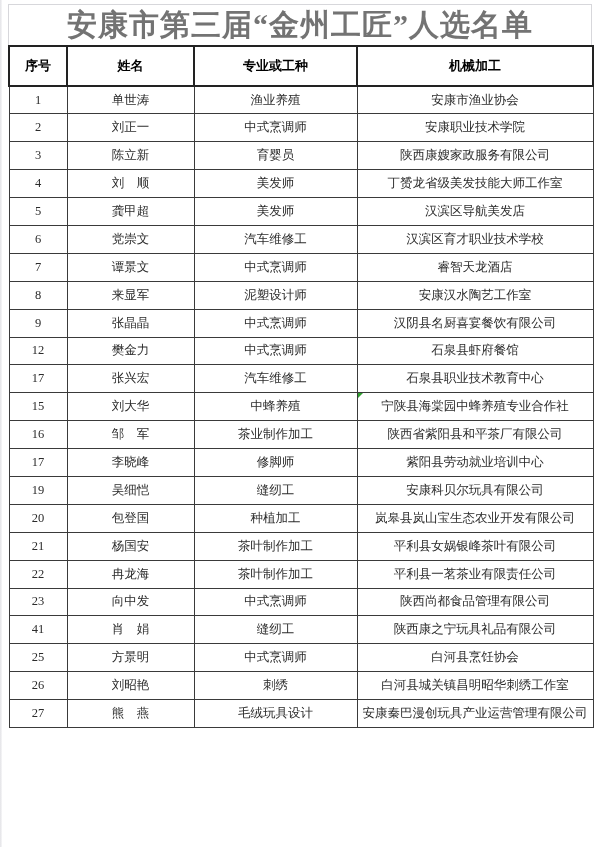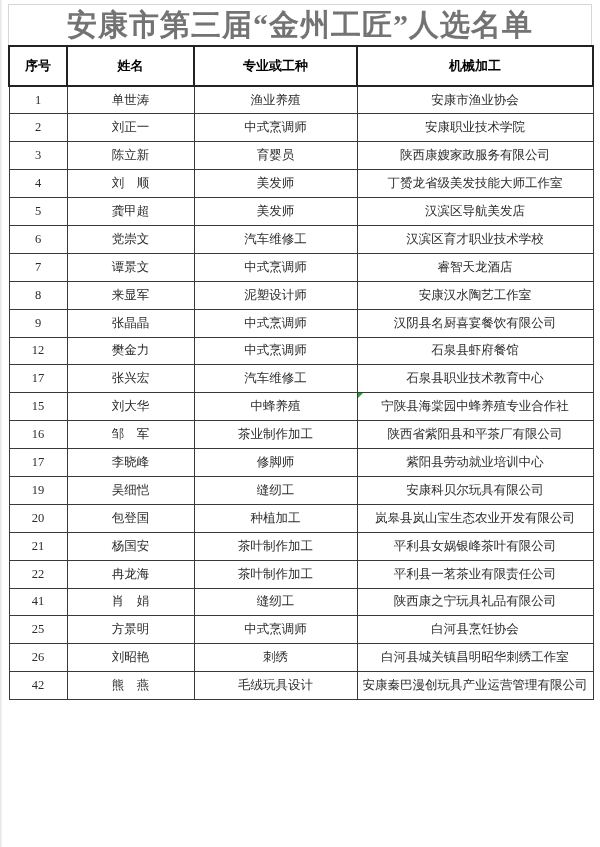--- a/index.html
+++ b/index.html
@@ -200,37 +200,43 @@
         <td class="trade-cell">茶叶制作加工</td>
         <td class="unit-cell">平利县女娲银峰茶叶有限公司</td>
       </tr>
       <tr>
         <td class="no-cell">22</td>
         <td class="name-cell">冉龙海</td>
         <td class="trade-cell">茶叶制作加工</td>
         <td class="unit-cell">平利县一茗茶业有限责任公司</td>
       </tr>
       <tr>
+        <td class="no-cell">23</td>
+        <td class="name-cell">向中发</td>
+        <td class="trade-cell">中式烹调师</td>
+        <td class="unit-cell">陕西尚都食品管理有限公司</td>
+      </tr>
+      <tr>
         <td class="no-cell">41</td>
         <td class="name-cell">肖　娟</td>
         <td class="trade-cell">缝纫工</td>
         <td class="unit-cell">陕西康之宁玩具礼品有限公司</td>
       </tr>
       <tr>
         <td class="no-cell">25</td>
         <td class="name-cell">方景明</td>
         <td class="trade-cell">中式烹调师</td>
         <td class="unit-cell">白河县烹饪协会</td>
       </tr>
       <tr>
         <td class="no-cell">26</td>
         <td class="name-cell">刘昭艳</td>
         <td class="trade-cell">刺绣</td>
         <td class="unit-cell">白河县城关镇昌明昭华刺绣工作室</td>
       </tr>
       <tr>
-        <td class="no-cell">42</td>
+        <td class="no-cell">27</td>
         <td class="name-cell">熊　燕</td>
         <td class="trade-cell">毛绒玩具设计</td>
         <td class="unit-cell">安康秦巴漫创玩具产业运营管理有限公司</td>
       </tr>
     </tbody>
 </table>
 
 </body></html>

